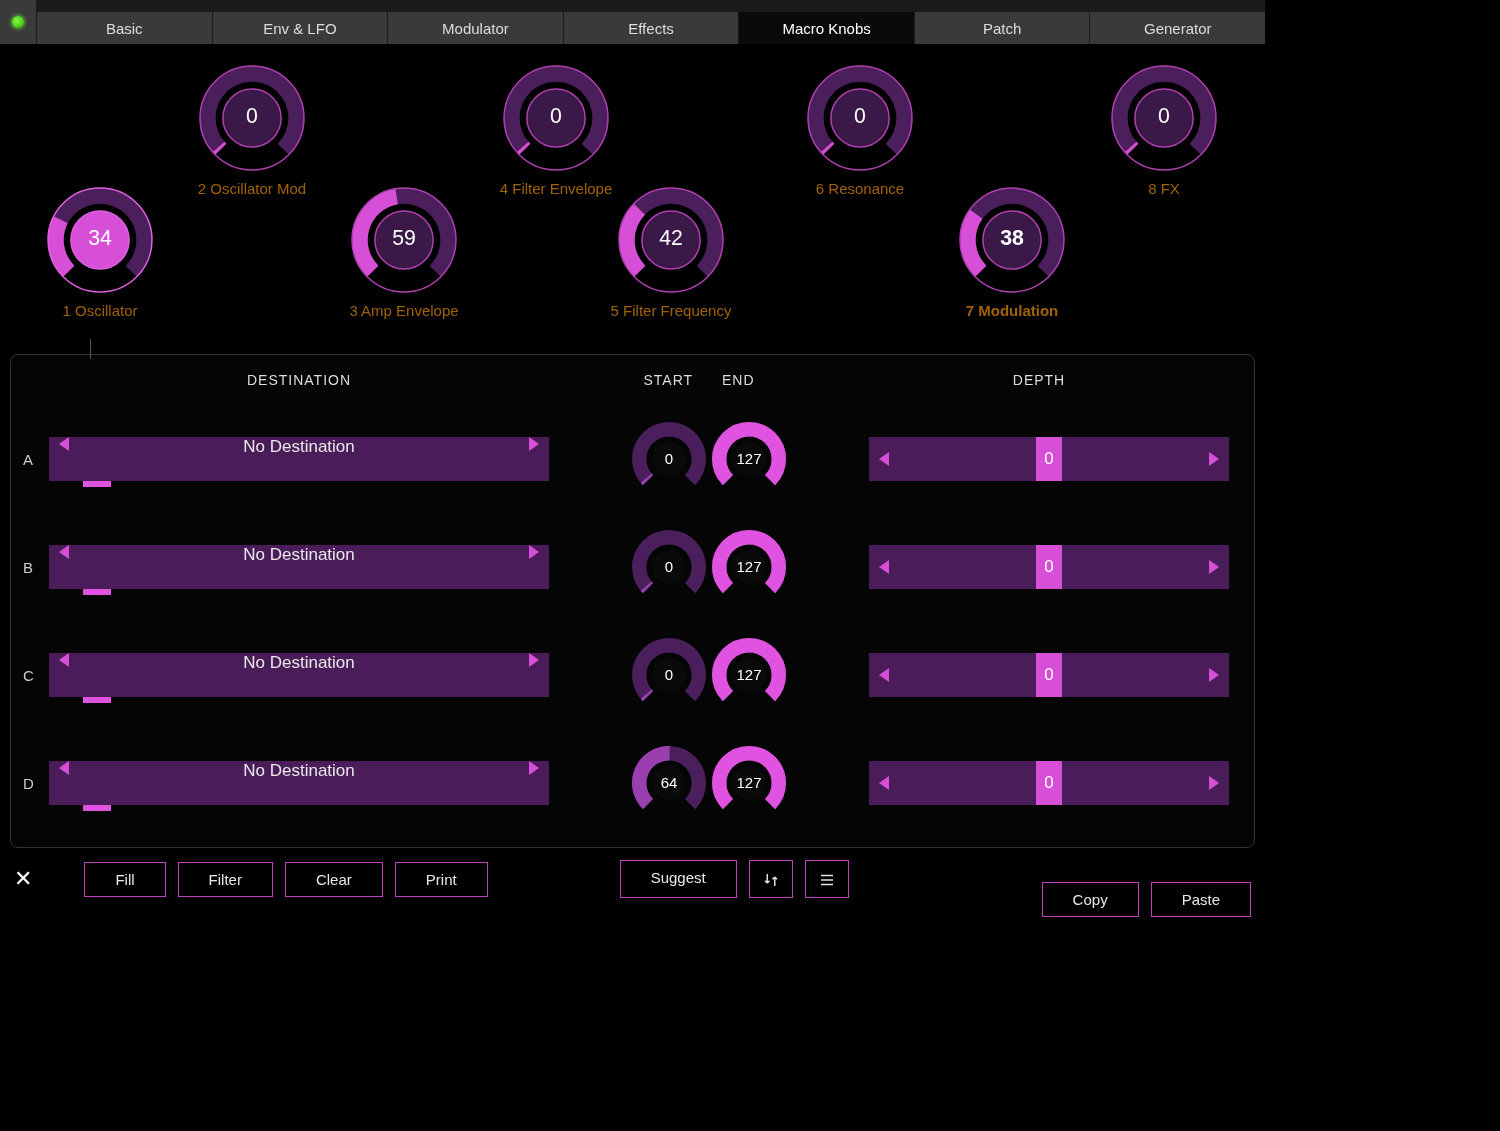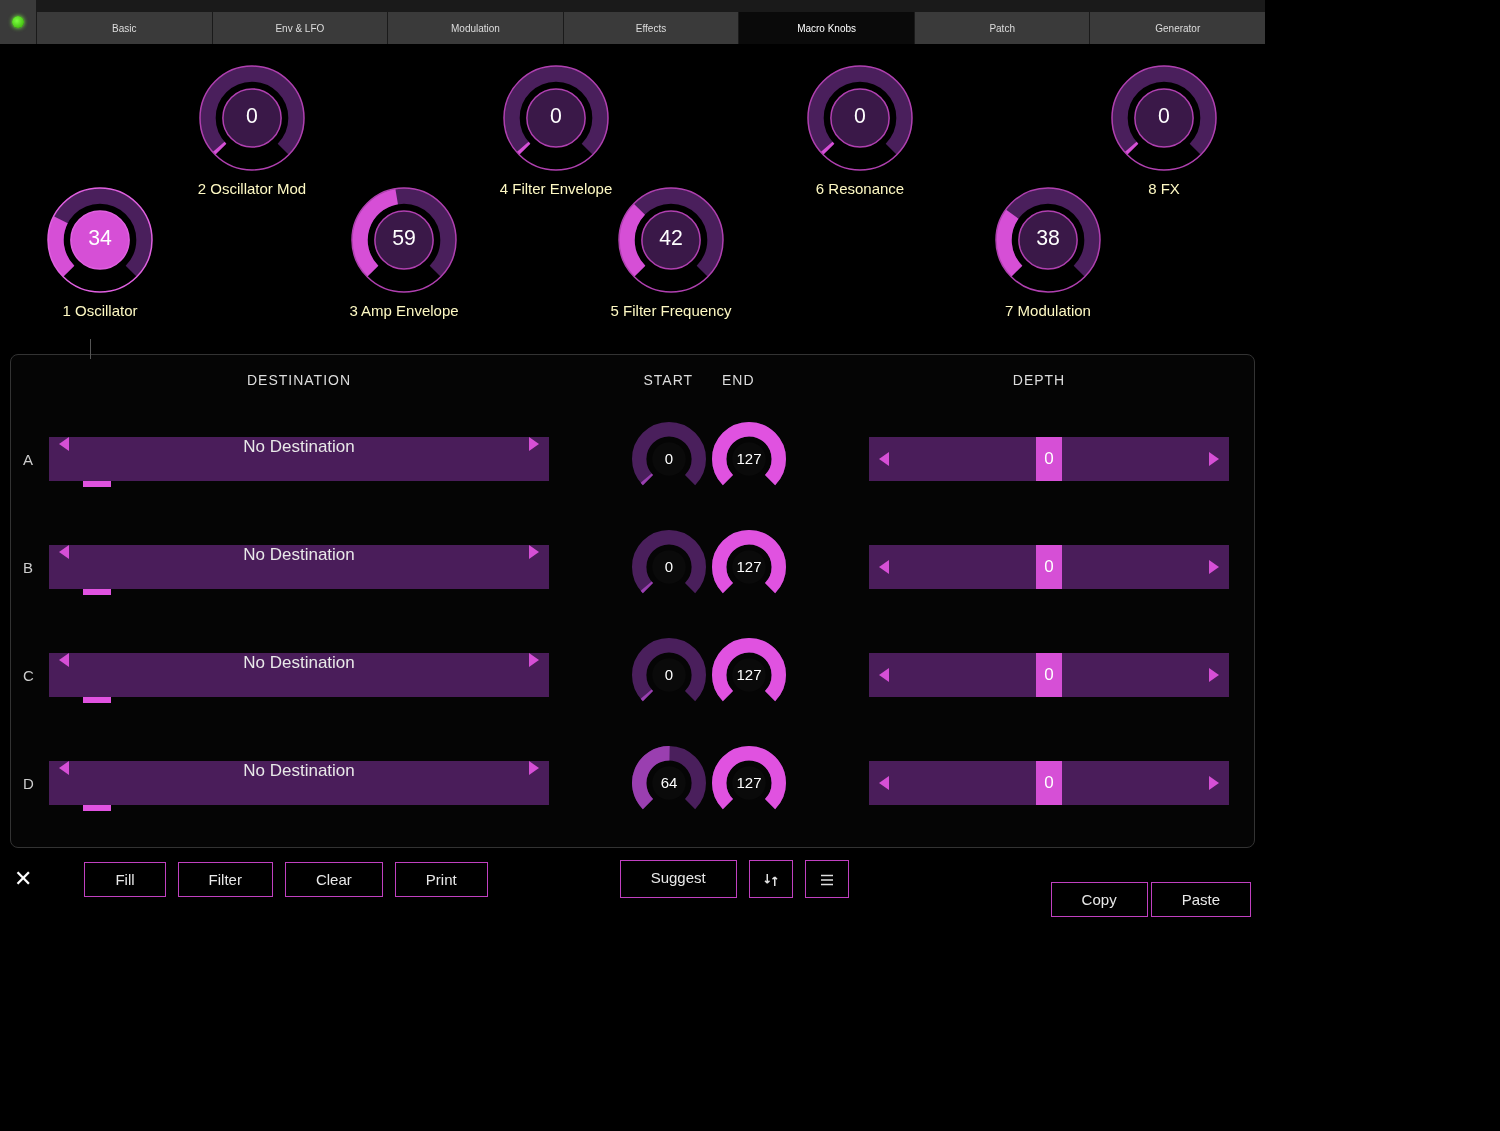--- a/index.html
+++ b/index.html
@@ -33,40 +33,40 @@
     box-shadow: 0 0 4px #7cff40;
   }
   .tab {
     flex: 1;
     display: flex;
     align-items: center;
     justify-content: center;
     background: #3a3a3a;
     margin-right: 1px;
     color: #ddd;
-    font-size: 10px;
+    font-size: 15px;
     cursor: pointer;
     margin-top: 12px;
   }
   .tab.active { background: #0a0a0a; color: #fff; }
   .tab:last-child { margin-right: 0; }
 
   
   .knob-grid {
     position: relative;
     height: 300px;
   }
   .knob-cell {
     position: absolute;
     width: 160px;
     text-align: center;
   }
   .knob-label {
     margin-top: 6px;
-    color: #fef9c3;
+    color: #a16207;
     font-size: 15px;
   }
 
   
   .knob-svg { display: block; margin: 0 auto; }
 
   
   .dest-panel {
     margin: 10px 10px 0 10px;
     border: 1px solid #333;
@@ -187,21 +187,21 @@
     color: #e8e8e8;
     padding: 8px 30px;
     font-size: 15px;
     cursor: pointer;
     min-width: 70px;
     text-align: center;
   }
   .btn.icon-btn { min-width: 44px; padding: 8px 10px; }
   .spacer { flex: 1; }
   .btn-group-mid { display:flex; gap:12px; margin-left: 120px;}
-  .btn-group-right { display:flex; gap:3px;margin-top:40px; }
+  .btn-group-right { display:flex; gap:12px;margin-top:40px; }
   .btn-group-left { display:flex; gap:12px; }
 
   
   .connector {
     position: absolute;
     left: 90px;
     top: 295px;
     width: 1px;
     height: 20px;
     background: #555;
@@ -211,21 +211,21 @@
 </style>
 </head>
 <body>
 
 <div class="tabs">
   <div class="tab-led">
     <div class="led"></div>
   </div>
   <div class="tab">Basic</div>
   <div class="tab">Env &amp; LFO</div>
-  <div class="tab">Modulation</div>
+  <div class="tab">Modulator</div>
   <div class="tab">Effects</div>
   <div class="tab active">Macro Knobs</div>
   <div class="tab">Patch</div>
   <div class="tab">Generator</div>
 </div>
 
 <div class="knob-grid" id="knob-grid">
   <div class="connector"></div>
 <div class="knob-cell" style="left: 20px; top: 140px;">
       <svg class="knob-svg" width="112" height="112" viewBox="0 0 112 112">
@@ -280,21 +280,21 @@
     <div class="knob-cell" style="left: 780px; top: 18px;">
       <svg class="knob-svg" width="112" height="112" viewBox="0 0 112 112">
         <path d="M 24.77416454280206 87.22583545719793 A 44.16 44.16 0 1 1 87.22583545719795 87.22583545719793" stroke="#4a1f5c" stroke-width="15.680000000000001" fill="none" stroke-linecap="butt"></path>
         <path d="M 24.77416454280206 87.22583545719793 A 44.16 44.16 0 0 1 22.672024937362394 84.9715667202208" stroke="#d64fd6" stroke-width="15.680000000000001" fill="none" stroke-linecap="butt"></path>
         <circle cx="56" cy="56" r="52" stroke="#b040b0" stroke-width="1.5" fill="none"></circle>
         <circle cx="56" cy="56" r="29.12" fill="#3a1848" stroke="#b040b0" stroke-width="1.5"></circle>
         <text x="56" y="61" text-anchor="middle" fill="#fff" font-size="21.28" font-family="inherit">0</text>
       </svg>
       <div class="knob-label">6 Resonance</div>
     </div>
-    <div class="knob-cell" style="left: 968px; top: 140px;">
+    <div class="knob-cell" style="left: 932px; top: 140px; font-weight: bold;">
       <svg class="knob-svg" width="112" height="112" viewBox="0 0 112 112">
         <path d="M 24.77416454280206 87.22583545719793 A 44.16 44.16 0 1 1 87.22583545719795 87.22583545719793" stroke="#4a1f5c" stroke-width="15.680000000000001" fill="none" stroke-linecap="butt"></path>
         <path d="M 24.77416454280206 87.22583545719793 A 44.16 44.16 0 0 1 20.177742634994765 30.17614518947011" stroke="#d64fd6" stroke-width="15.680000000000001" fill="none" stroke-linecap="butt"></path>
         <circle cx="56" cy="56" r="52" stroke="#b040b0" stroke-width="1.5" fill="none"></circle>
         <circle cx="56" cy="56" r="29.12" fill="#3a1848" stroke="#b040b0" stroke-width="1.5"></circle>
         <text x="56" y="61" text-anchor="middle" fill="#fff" font-size="21.28" font-family="inherit">38</text>
       </svg>
       <div class="knob-label">7 Modulation</div>
     </div>
     <div class="knob-cell" style="left: 1084px; top: 18px;">

